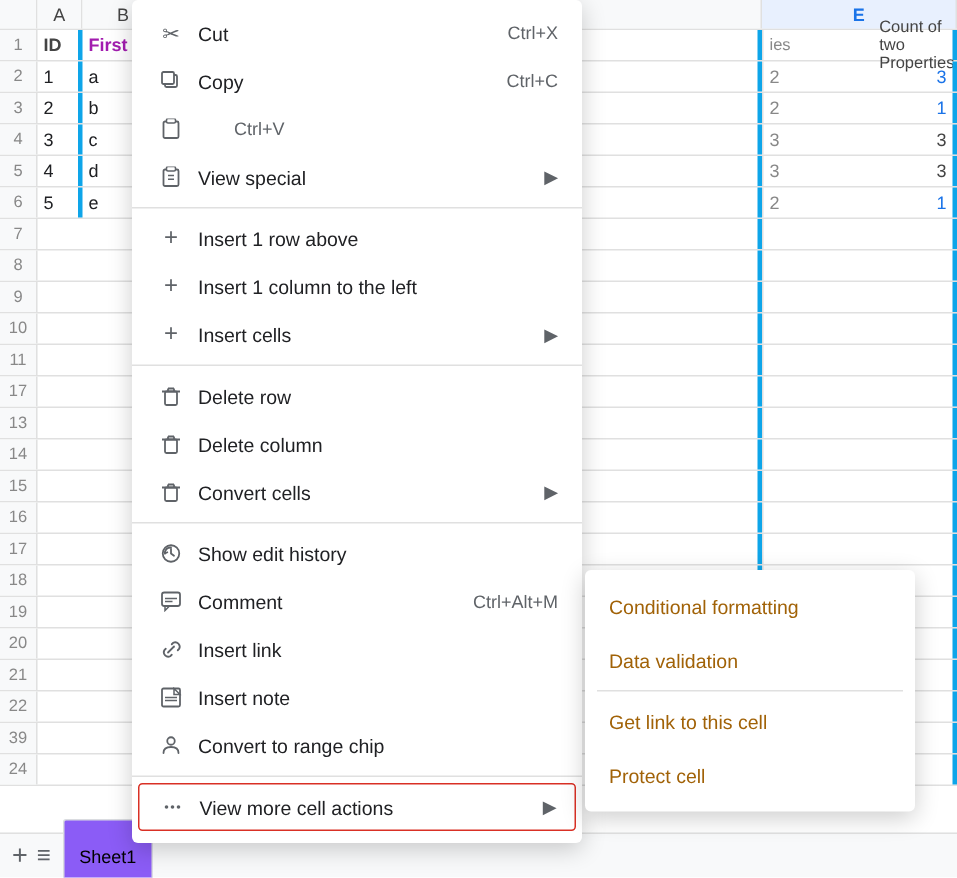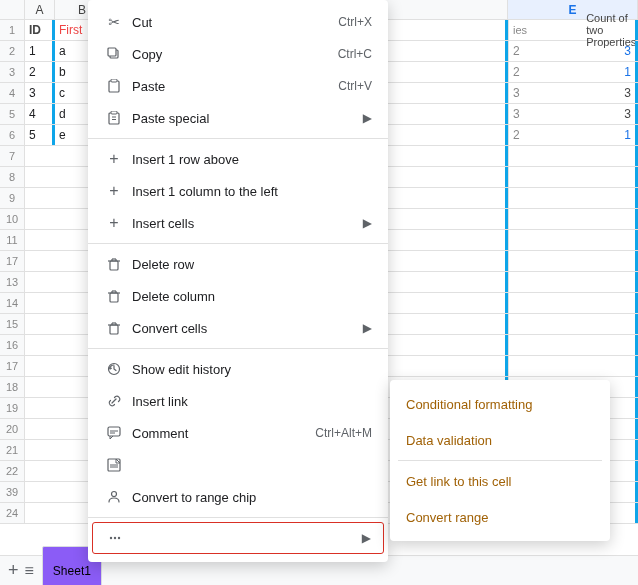--- a/index.html
+++ b/index.html
@@ -217,21 +217,21 @@
 
     <div class="col-header-cell" style="flex:1;"></div>
     <div class="col-header-cell col-e-header" style="width:130px;">E</div>
   </div>
 
   <div class="grid">
 
     <div class="grid-row">
       <div class="row-num">1</div>
       <div class="cell cell-a" style="font-weight:600;color:#444;">ID</div>
-      <div class="cell cell-b" style="font-weight:400;color:#ef4444;">First</div>
+      <div class="cell cell-b" style="font-weight:700;color:#a21caf;">First</div>
       <div class="cell" style="flex:1;"></div>
       <div class="cell" style="width:130px;font-size:11px;color:#444;border-left:1px solid #e0e0e0;gap:28px;">
         <span style="color:#888;font-size:11px;">ies</span>&nbsp;<span style="color:#444;font-size:11px;">Count of two Properties</span>
       </div>
     </div>
 
     <div class="grid-row">
       <div class="row-num">2</div>
       <div class="cell cell-a">
           <span class="val-text">1</span>
@@ -424,34 +424,33 @@
     <span class="menu-shortcut">Ctrl+C</span>
   </div>
 
   <div class="menu-item">
     <span class="menu-icon">
       <svg width="14" height="14" viewBox="0 0 14 14" fill="none">
           <rect x="2" y="2" width="10" height="11" rx="1" stroke="#5f6368" stroke-width="1.2" fill="none"></rect>
           <rect x="4" y="0" width="6" height="3" rx="1" stroke="#5f6368" stroke-width="1" fill="#fff"></rect>
         </svg>
     </span>
-    <span class="menu-label">Paste</span>
     <span class="menu-shortcut">Ctrl+V</span>
   </div>
 
   <div class="menu-item">
     <span class="menu-icon">
       <svg width="14" height="14" viewBox="0 0 14 14" fill="none">
           <rect x="2" y="2" width="10" height="11" rx="1" stroke="#5f6368" stroke-width="1.2" fill="none"></rect>
           <rect x="4" y="0" width="6" height="3" rx="1" stroke="#5f6368" stroke-width="1" fill="#fff"></rect>
           <line x1="5" y1="6" x2="9" y2="6" stroke="#5f6368" stroke-width="1"></line>
           <line x1="5" y1="8.5" x2="9" y2="8.5" stroke="#5f6368" stroke-width="1"></line>
         </svg>
     </span>
-    <span class="menu-label">Paste special</span>
+    <span class="menu-label">View special</span>
     <span class="menu-arrow">▶</span>
   </div>
   <div class="menu-divider"></div>
 
   <div class="menu-item">
     <span class="plus-icon">+</span>
     <span class="menu-label">Insert 1 row above</span>
   </div>
 
   <div class="menu-item">
@@ -515,50 +514,51 @@
           <path d="M3 7 Q3 3 7 3" stroke="#5f6368" stroke-width="1.2" fill="none" stroke-linecap="round"></path>
           <polyline points="2,5 3,7 5,6" stroke="#5f6368" stroke-width="1" fill="none"></polyline>
         </svg>
     </span>
     <span class="menu-label">Show edit history</span>
   </div>
 
   <div class="menu-item">
     <span class="menu-icon">
       <svg width="14" height="14" viewBox="0 0 14 14" fill="none">
-          <path d="M5 9l4-4" stroke="#5f6368" stroke-width="1.2" stroke-linecap="round"></path>
-          <path d="M3.5 6.5 L2.5 7.5 A3 3 0 0 0 6.5 11.5 L7.5 10.5" stroke="#5f6368" stroke-width="1.2" stroke-linecap="round" fill="none"></path>
-          <path d="M7.5 3.5 L8.5 2.5 A3 3 0 0 1 12.5 6.5 L11.5 7.5" stroke="#5f6368" stroke-width="1.2" stroke-linecap="round" fill="none"></path>
-        </svg>
-    </span>
-    <span class="menu-label">Insert link</span>
-  </div>
-
-  <div class="menu-item">
-    <span class="menu-icon">
-      <svg width="14" height="14" viewBox="0 0 14 14" fill="none">
           <rect x="1" y="1" width="12" height="9" rx="1.5" stroke="#5f6368" stroke-width="1.2" fill="none"></rect>
           <line x1="3" y1="5" x2="11" y2="5" stroke="#5f6368" stroke-width="1"></line>
           <line x1="3" y1="7" x2="8" y2="7" stroke="#5f6368" stroke-width="1"></line>
           <path d="M3 10 L3 13 L6 10" stroke="#5f6368" stroke-width="1" fill="none"></path>
         </svg>
     </span>
     <span class="menu-label">Comment</span>
     <span class="menu-shortcut">Ctrl+Alt+M</span>
   </div>
 
   <div class="menu-item">
     <span class="menu-icon">
       <svg width="14" height="14" viewBox="0 0 14 14" fill="none">
+          <path d="M5 9l4-4" stroke="#5f6368" stroke-width="1.2" stroke-linecap="round"></path>
+          <path d="M3.5 6.5 L2.5 7.5 A3 3 0 0 0 6.5 11.5 L7.5 10.5" stroke="#5f6368" stroke-width="1.2" stroke-linecap="round" fill="none"></path>
+          <path d="M7.5 3.5 L8.5 2.5 A3 3 0 0 1 12.5 6.5 L11.5 7.5" stroke="#5f6368" stroke-width="1.2" stroke-linecap="round" fill="none"></path>
+        </svg>
+    </span>
+    <span class="menu-label">Insert link</span>
+  </div>
+
+  <div class="menu-item">
+    <span class="menu-icon">
+      <svg width="14" height="14" viewBox="0 0 14 14" fill="none">
           <rect x="1" y="1" width="12" height="12" rx="1" stroke="#5f6368" stroke-width="1.2" fill="none"></rect>
           <path d="M9 1 L13 5 L9 5 Z" stroke="#5f6368" stroke-width="1" fill="none"></path>
           <line x1="3" y1="7" x2="11" y2="7" stroke="#5f6368" stroke-width="1"></line>
           <line x1="3" y1="9" x2="11" y2="9" stroke="#5f6368" stroke-width="1"></line>
         </svg>
     </span>
+    <span class="menu-label">Insert note</span>
   </div>
 
   <div class="menu-item">
     <span class="menu-icon">
       <svg width="14" height="14" viewBox="0 0 14 14" fill="none">
           <circle cx="7" cy="4" r="2.5" stroke="#5f6368" stroke-width="1.2" fill="none"></circle>
           <path d="M2 12 Q2 8 7 8 Q12 8 12 12" stroke="#5f6368" stroke-width="1.2" fill="none" stroke-linecap="round"></path>
         </svg>
     </span>
     <span class="menu-label">Convert to range chip</span>
@@ -566,32 +566,33 @@
   <div class="menu-divider"></div>
 
   <div class="menu-item" style="border:1.5px solid #d93025;border-radius:3px;margin:2px 4px;padding:5px 12px;background:#fff;">
     <span class="menu-icon">
       <svg width="14" height="14" viewBox="0 0 14 14" fill="none">
           <circle cx="3" cy="7" r="1.2" fill="#5f6368"></circle>
           <circle cx="7" cy="7" r="1.2" fill="#5f6368"></circle>
           <circle cx="11" cy="7" r="1.2" fill="#5f6368"></circle>
         </svg>
     </span>
+    <span class="menu-label">View more cell actions</span>
     <span class="menu-arrow">▶</span>
   </div>
 </div>
 
 <div class="submenu-right">
   <div class="submenu-item">
     <span>Conditional formatting</span>
   </div>
   <div class="submenu-item">
     <span>Data validation</span>
   </div>
   <div class="menu-divider" style="margin:2px 8px;"></div>
   <div class="submenu-item">
     <span>Get link to this cell</span>
   </div>
 
   <div class="submenu-item">
-    <span>Convert range</span>
+    <span>Protect cell</span>
   </div>
 </div>
 
 </body></html>

